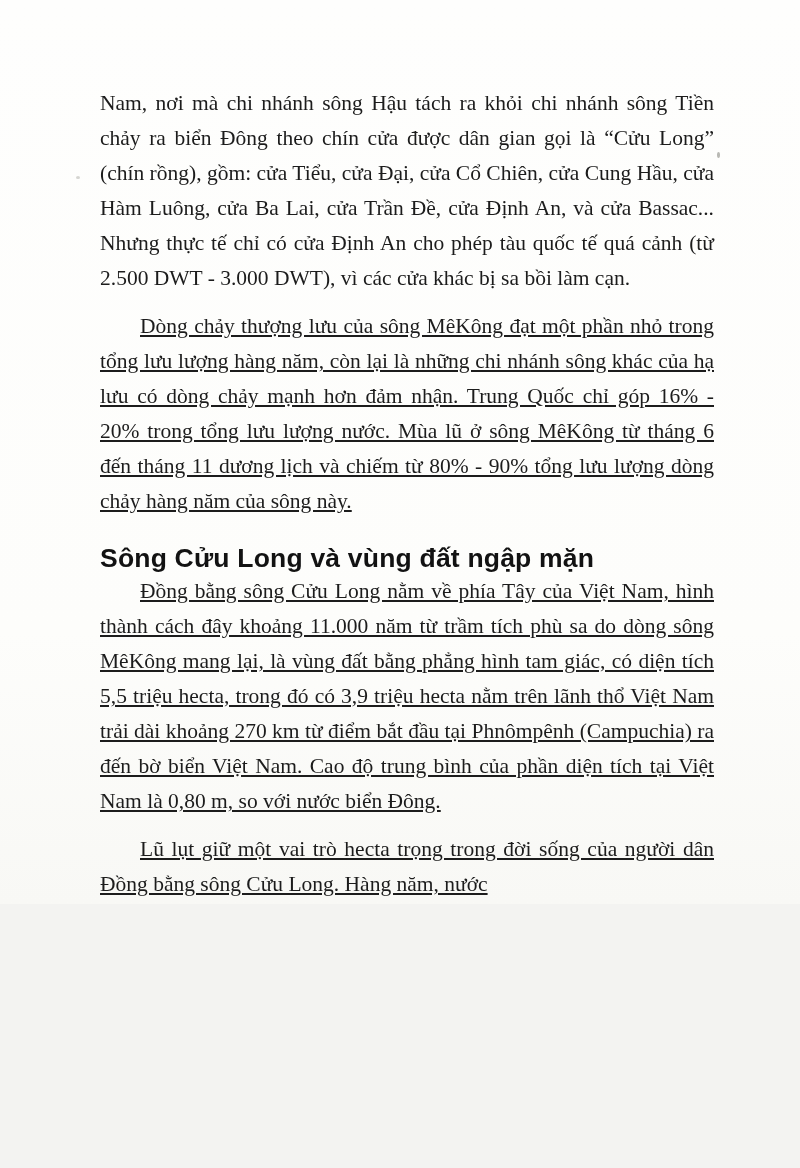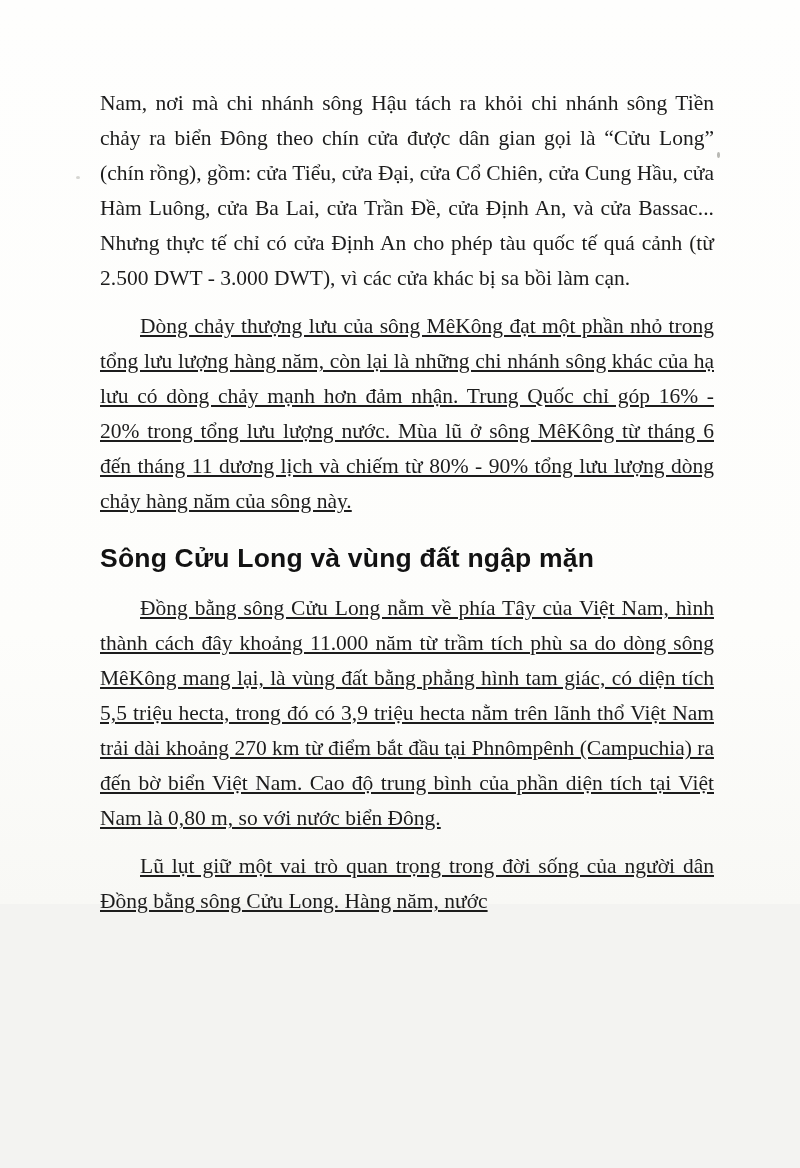--- a/index.html
+++ b/index.html
@@ -34,21 +34,21 @@
   }
   .para.indent {
     text-indent: 40px;
     text-decoration: underline;
   }
   .heading {
     font-family: "Liberation Sans", "DejaVu Sans", sans-serif;
     font-weight: 700;
     font-size: 26.5px;
     color: #121212;
-    margin: 24px 0 17px 0;
+    margin: 24px 0 0 0;
     letter-spacing: 0.2px;
   }
   .page-footer {
     position: absolute;
     left: 0;
     bottom: 58px;
     width: 100%;
     text-align: center;
   }
   .page-footer span {
@@ -76,16 +76,16 @@
 
   <main class="text-block">
     <p class="para">Nam, nơi mà chi nhánh sông Hậu tách ra khỏi chi nhánh sông Tiền chảy ra biển Đông theo chín cửa được dân gian gọi là “Cửu Long” (chín rồng), gồm: cửa Tiểu, cửa Đại, cửa Cổ Chiên, cửa Cung Hầu, cửa Hàm Luông, cửa Ba Lai, cửa Trần Đề, cửa Định An, và cửa Bassac... Nhưng thực tế chỉ có cửa Định An cho phép tàu quốc tế quá cảnh (từ 2.500 DWT - 3.000 DWT), vì các cửa khác bị sa bồi làm cạn.</p>
 
     <p class="para indent">Dòng chảy thượng lưu của sông MêKông đạt một phần nhỏ trong tổng lưu lượng hàng năm, còn lại là những chi nhánh sông khác của hạ lưu có dòng chảy mạnh hơn đảm nhận. Trung Quốc chỉ góp 16% - 20% trong tổng lưu lượng nước. Mùa lũ ở sông MêKông từ tháng 6 đến tháng 11 dương lịch và chiếm từ 80% - 90% tổng lưu lượng dòng chảy hàng năm của sông này.</p>
 
     <h2 class="heading">Sông Cửu Long và vùng đất ngập mặn</h2>
 
     <p class="para indent">Đồng bằng sông Cửu Long nằm về phía Tây của Việt Nam, hình thành cách đây khoảng 11.000 năm từ trầm tích phù sa do dòng sông MêKông mang lại, là vùng đất bằng phẳng hình tam giác, có diện tích 5,5 triệu hecta, trong đó có 3,9 triệu hecta nằm trên lãnh thổ Việt Nam trải dài khoảng 270 km từ điểm bắt đầu tại Phnômpênh (Campuchia) ra đến bờ biển Việt Nam. Cao độ trung bình của phần diện tích tại Việt Nam là 0,80 m, so với nước biển Đông.</p>
 
-    <p class="para indent">Lũ lụt giữ một vai trò quan trọng trong đời sống của người dân Đồng bằng sông Cửu Long. Hàng năm, nước</p>
+    <p class="para indent">Lũ lụt giữ một vai trò hecta trọng trong đời sống của người dân Đồng bằng sông Cửu Long. Hàng năm, nước</p>
   </main>
 
 </div>
 
 </body></html>

